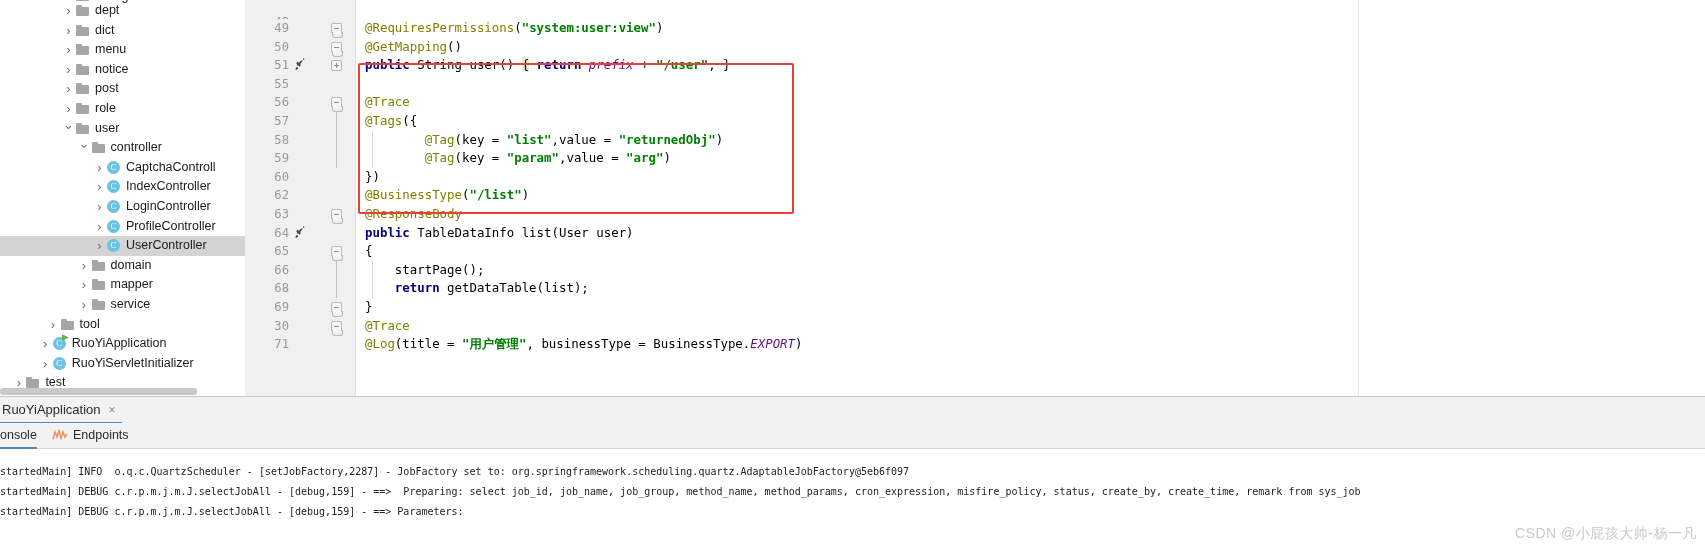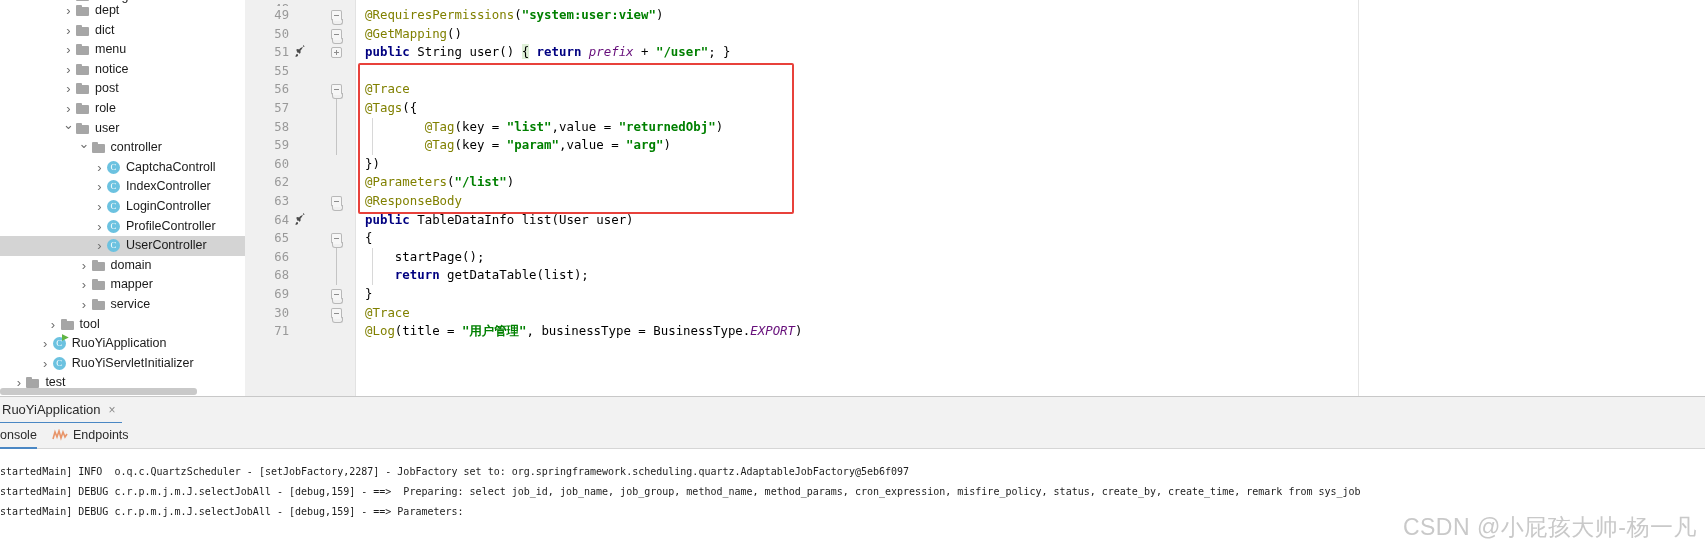--- a/index.html
+++ b/index.html
@@ -123,21 +123,21 @@
     position: absolute; left: 0; top: 0;
     width: 110px; height: 396px;
     background: #f0f0f0;
   }
   .gutter-div {
     position: absolute; left: 110px; top: 0;
     width: 1px; height: 396px;
     background: #e2e2e2;
   }
   .code-rows {
-    position: absolute; left: 0; top: 0;
+    position: absolute; left: 0; top: 13px;
     width: 1460px; height: 396px;
   }
   .row {
     position: relative;
     height: 18.6px;
     line-height: 18.6px;
     white-space: pre;
     font-family: "DejaVu Sans Mono", monospace;
     font-size: 12.4px;
   }
@@ -298,21 +298,21 @@
   .console-line {
     height: 20px;
     line-height: 20px;
     white-space: pre;
   }
 
   
   .watermark {
     position: absolute;
     right: 8px; bottom: 2px;
-    font-size: 23px;
+    font-size: 14px;
     color: #c9c9c9;
     font-family: "Liberation Sans", sans-serif;
     letter-spacing: 0.5px;
     white-space: nowrap;
     pointer-events: none;
   }
 </style>
 </head>
 <body>
 
@@ -446,21 +446,21 @@
           <div class="row"><span class="lineno">51</span><span class="rocket"><svg width="14" height="14" viewBox="0 0 14 14">
                 <path d="M11.8 1.6c-2.4.2-4.3 1.3-5.7 2.8L4.6 4.1 2.9 5.1l1.4.9-.6.8 1.3 1.3.8-.6.9 1.4 1-1.7-.3-1.5c1.5-1.4 2.6-3.3 2.8-5.7z" fill="#4a4a4a"></path>
                 <path d="M3.3 9.4c-.7.7-.9 2.4-.9 2.4s1.7-.2 2.4-.9c.4-.4.4-1.1 0-1.5s-1.1-.4-1.5 0z" fill="#4a4a4a"></path>
               </svg></span><span class="fold plus"></span><span class="code"><span class="k">public </span><span class="p">String </span><span class="p">user() </span><span class="p brace-hl">{</span><span class="p"> </span><span class="k">return </span><span class="f">prefix </span><span class="p">+ </span><span class="s">"/user"</span><span class="p">; }</span></span></div>
           <div class="row"><span class="lineno">55</span><span class="code"></span></div>
           <div class="row"><span class="lineno">56</span><span class="fold down"></span><span class="code"><span class="an">@Trace</span></span></div>
           <div class="row"><span class="lineno">57</span><span class="foldline"></span><span class="code"><span class="an">@Tags</span><span class="p">({</span></span></div>
           <div class="row"><span class="lineno">58</span><span class="foldline"></span><span class="code"><span class="p">        </span><span class="an">@Tag</span><span class="p">(key = </span><span class="s">"list"</span><span class="p">,value = </span><span class="s">"returnedObj"</span><span class="p">)</span></span><span class="indent-guide" style="left: 127px;"></span></div>
           <div class="row"><span class="lineno">59</span><span class="foldline"></span><span class="code"><span class="p">        </span><span class="an">@Tag</span><span class="p">(key = </span><span class="s">"param"</span><span class="p">,value = </span><span class="s">"arg"</span><span class="p">)</span></span><span class="indent-guide" style="left: 127px;"></span></div>
           <div class="row"><span class="lineno">60</span><span class="code"><span class="p">})</span></span></div>
-          <div class="row"><span class="lineno">62</span><span class="code"><span class="an">@Parameters</span><span class="p">(</span><span class="s">"/list"</span><span class="p">)</span></span></div>
+          <div class="row"><span class="lineno">62</span><span class="code"><span class="an">@BusinessType</span><span class="p">(</span><span class="s">"/list"</span><span class="p">)</span></span></div>
           <div class="row"><span class="lineno">63</span><span class="fold down"></span><span class="code"><span class="an">@ResponseBody</span></span></div>
           <div class="row"><span class="lineno">64</span><span class="rocket"><svg width="14" height="14" viewBox="0 0 14 14">
                 <path d="M11.8 1.6c-2.4.2-4.3 1.3-5.7 2.8L4.6 4.1 2.9 5.1l1.4.9-.6.8 1.3 1.3.8-.6.9 1.4 1-1.7-.3-1.5c1.5-1.4 2.6-3.3 2.8-5.7z" fill="#4a4a4a"></path>
                 <path d="M3.3 9.4c-.7.7-.9 2.4-.9 2.4s1.7-.2 2.4-.9c.4-.4.4-1.1 0-1.5s-1.1-.4-1.5 0z" fill="#4a4a4a"></path>
               </svg></span><span class="code"><span class="k">public </span><span class="p">TableDataInfo list(User user)</span></span></div>
           <div class="row"><span class="lineno">65</span><span class="fold down"></span><span class="code"><span class="p">{</span></span></div>
           <div class="row"><span class="lineno">66</span><span class="foldline"></span><span class="code"><span class="p">    startPage();</span></span><span class="indent-guide" style="left: 127px;"></span></div>
           <div class="row"><span class="lineno">68</span><span class="foldline"></span><span class="code"><span class="p">    </span><span class="k">return </span><span class="p">getDataTable(list);</span></span><span class="indent-guide" style="left: 127px;"></span></div>
           <div class="row"><span class="lineno">69</span><span class="fold down"></span><span class="code"><span class="p">}</span></span></div>
           <div class="row"><span class="lineno">30</span><span class="fold down"></span><span class="code"><span class="an">@Trace</span></span></div>

